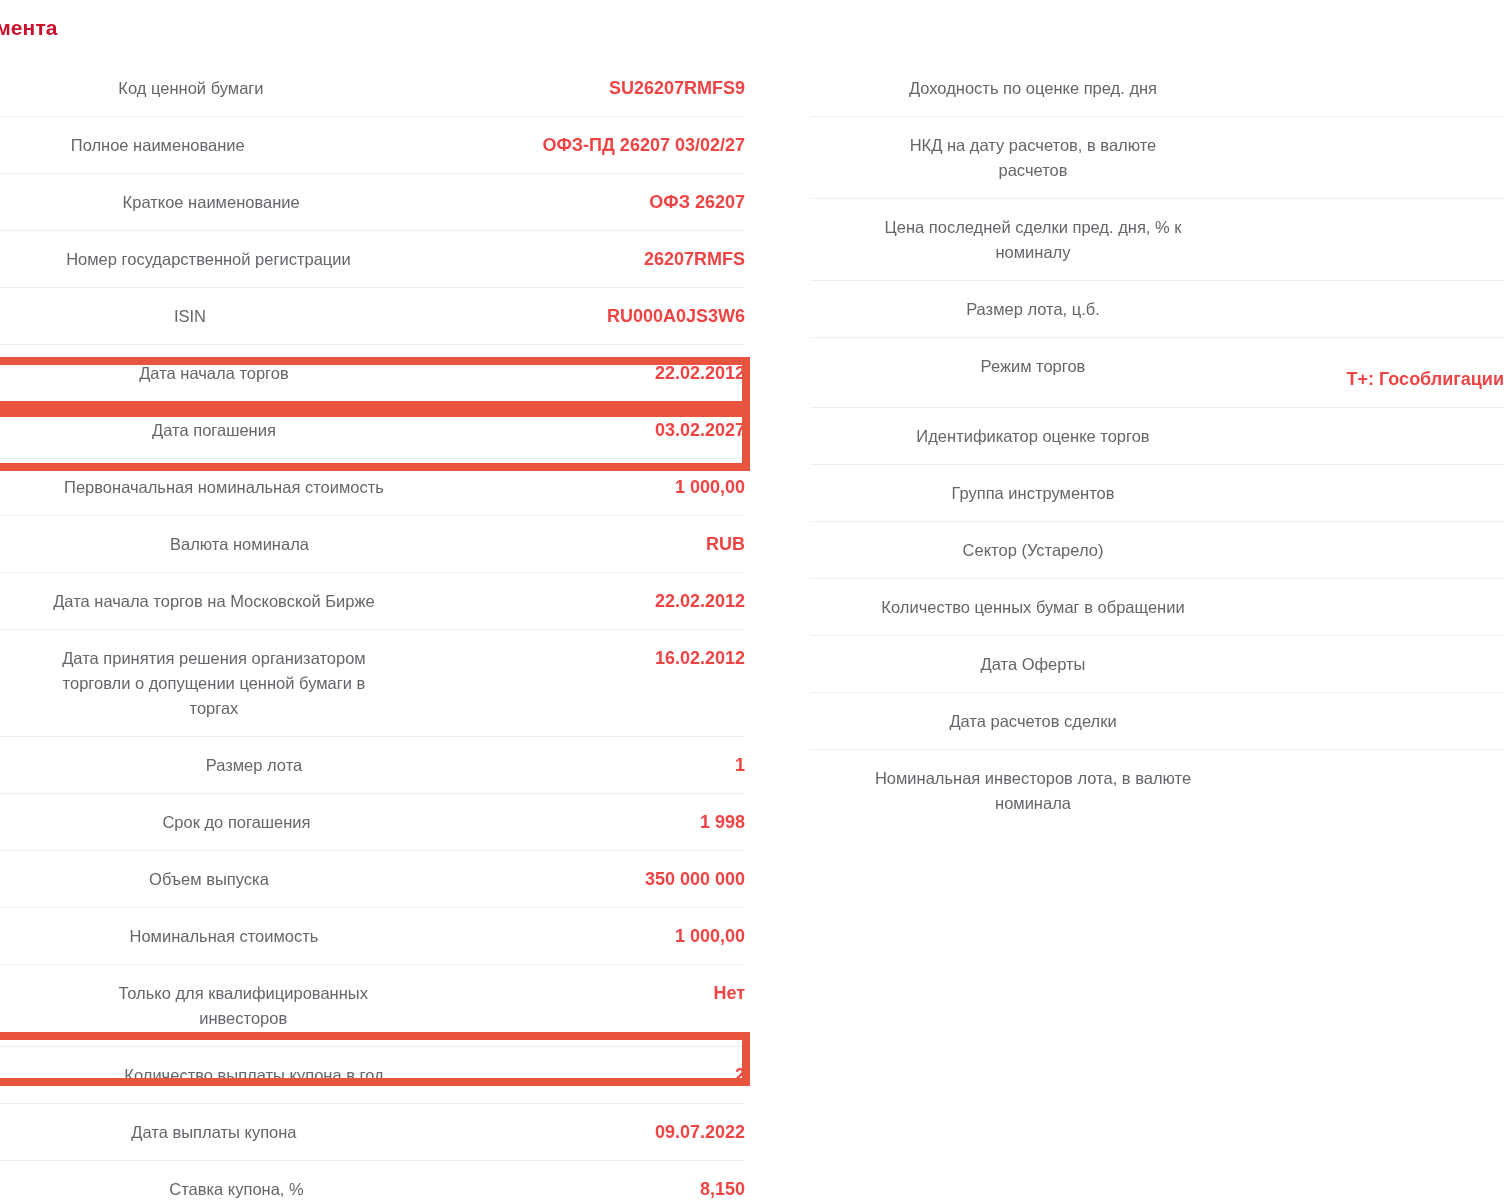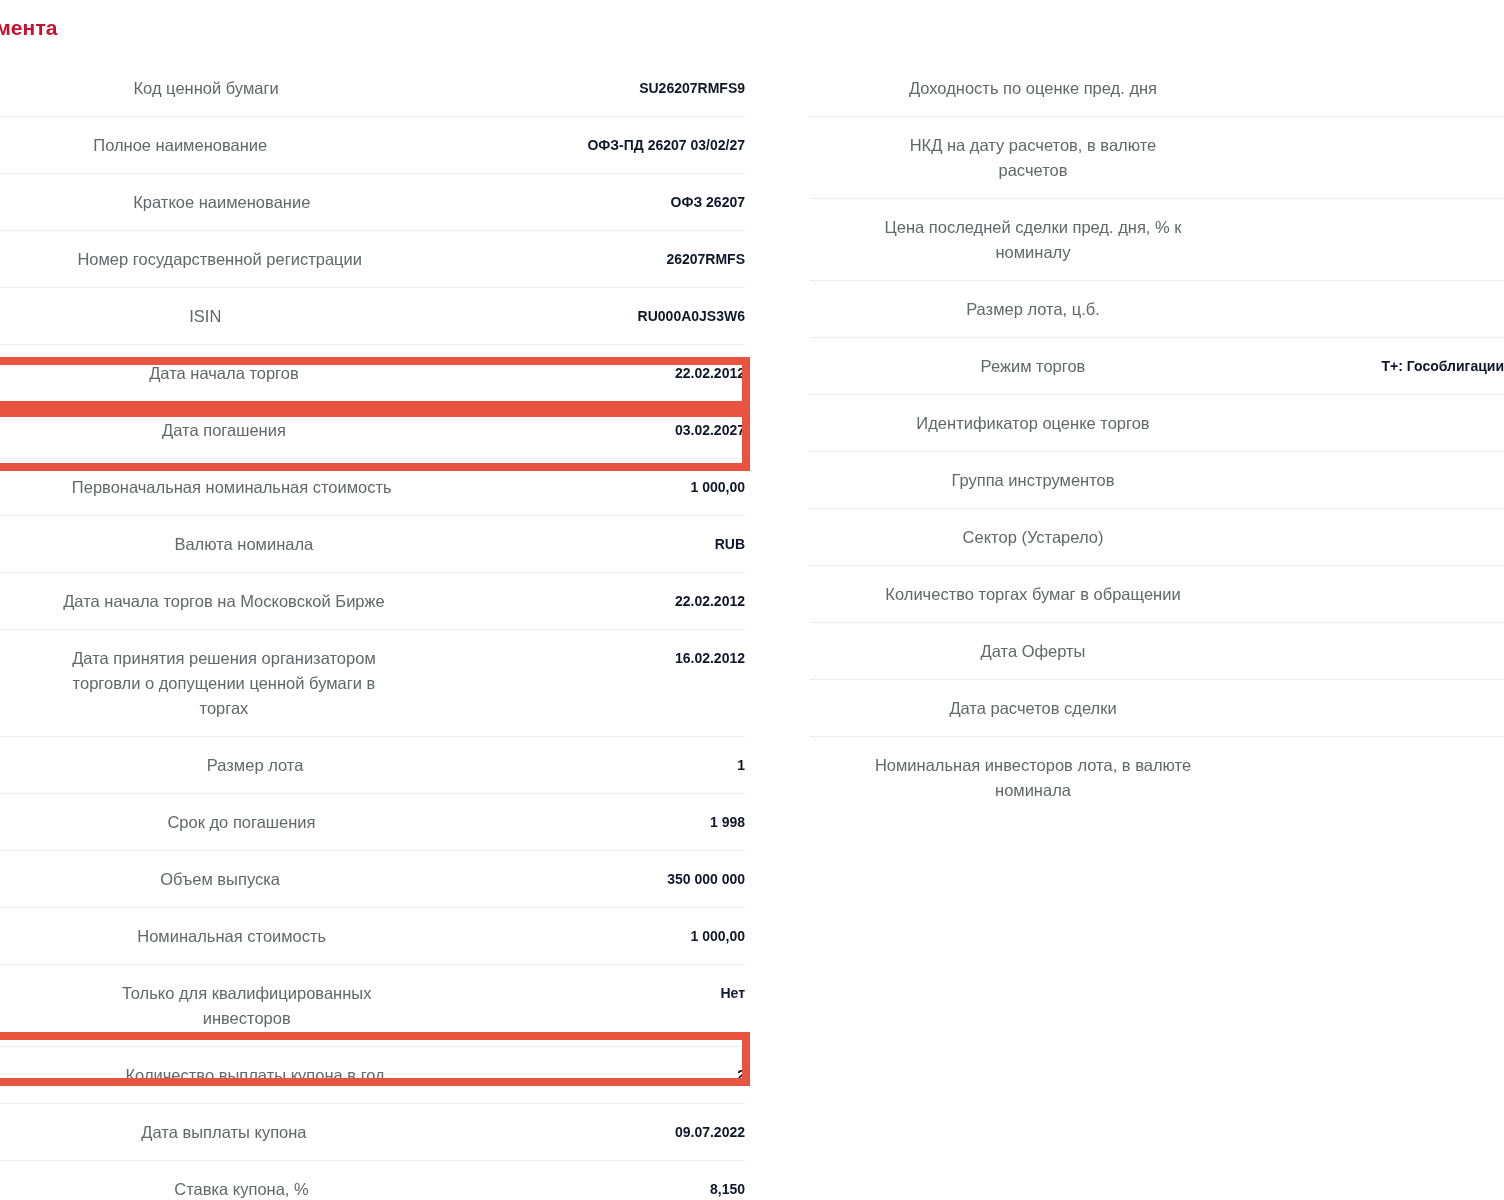--- a/index.html
+++ b/index.html
@@ -63,23 +63,23 @@
     color: #63666a;
     font-weight: normal;
     flex: 1 1 auto;
     padding-right: 24px;
     white-space: pre-line;
     text-align: center;
   }
   .col-right .label { max-width: 470px; }
 
   .value {
-    font-size: 14px;
+    font-size: 18px;
     line-height: 25px;
-    color: #0f172a;
+    color: #ef4444;
     font-weight: bold;
     text-align: right;
     white-space: nowrap;
     flex: 0 0 auto;
   }
 
   
   .row.tall { min-height: 75px; }
 
   
@@ -90,21 +90,21 @@
     border: 8px solid #e8543f;
     background: transparent;
     pointer-events: none;
     z-index: 5;
   }
   #hl-maturity { left: -18px; top: 357px;  width: 768px; height: 52px; }
   #hl-nominal  { left: -18px; top: 409px;  width: 768px; height: 62px; }
   #hl-coupon   { left: -18px; top: 1032px; width: 768px; height: 54px; }
 
   
-  .col-right .value.clipped { white-space: nowrap; }
+  .col-right .value.clipped { white-space: nowrap; margin-top: 13px; }
 </style>
 </head>
 <body>
 
 <div class="page">
 
   <div class="section-title">Параметры инструмента</div>
 
   <div class="col col-left">
       <div class="row">
@@ -217,21 +217,21 @@
       </div>
       <div class="row">
         <div class="label">Группа инструментов</div>
         <div class="value"></div>
       </div>
       <div class="row">
         <div class="label">Сектор (Устарело)</div>
         <div class="value"></div>
       </div>
       <div class="row">
-        <div class="label">Количество торгах бумаг в обращении</div>
+        <div class="label">Количество ценных бумаг в обращении</div>
         <div class="value"></div>
       </div>
       <div class="row">
         <div class="label">Дата Оферты</div>
         <div class="value"></div>
       </div>
       <div class="row">
         <div class="label">Дата расчетов сделки</div>
         <div class="value"></div>
       </div>

